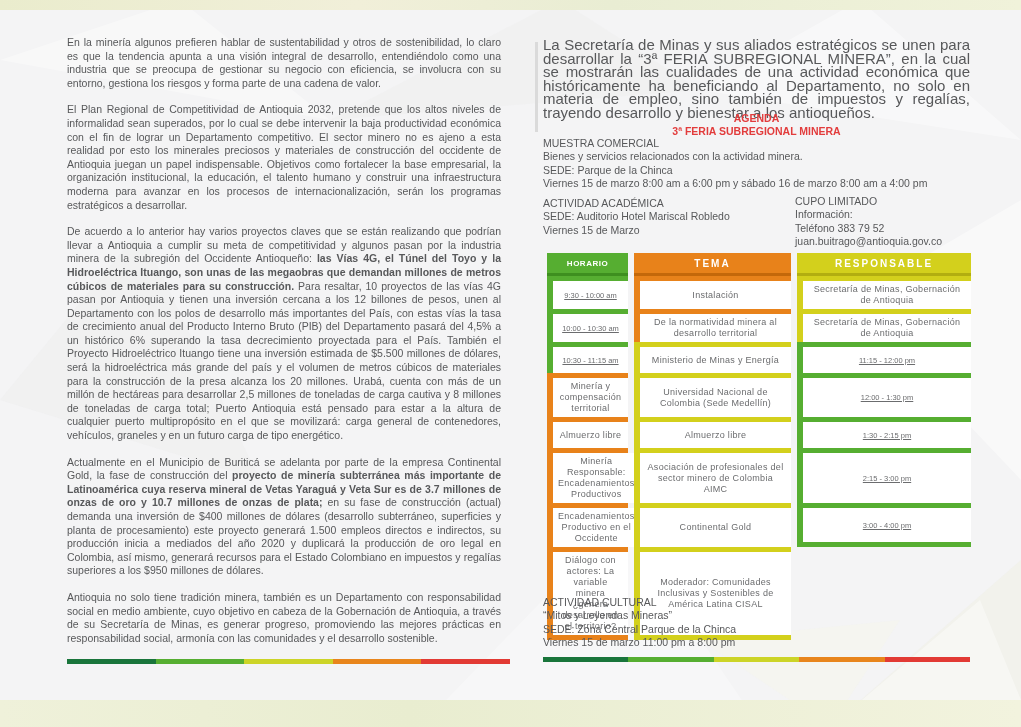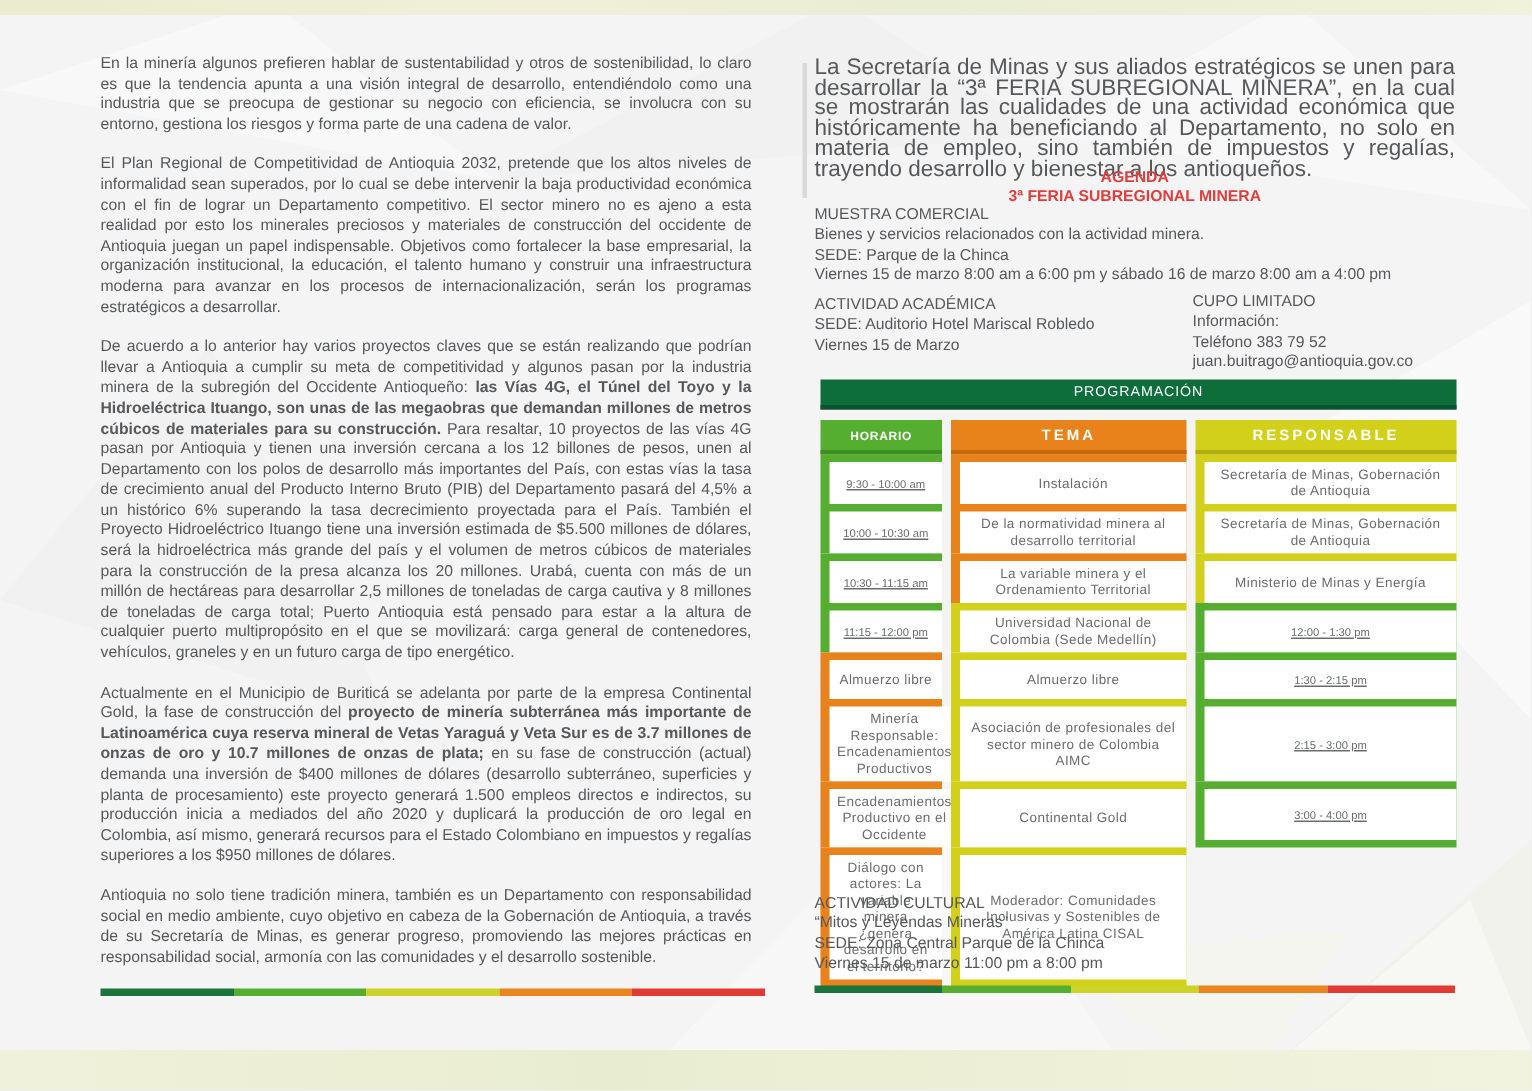--- a/index.html
+++ b/index.html
@@ -103,21 +103,20 @@
     </div>
 
     <div class="infoblock cupo">
       <div>CUPO LIMITADO</div>
       <div>Información:</div>
       <div>Teléfono 383 79 52</div>
       <div>juan.buitrago@antioquia.gov.co</div>
     </div>
 
     <div class="ptable">
-      <div class="prog-title">PROGRAMACIÓN</div>
       <div class="prog-grid">
         <div class="thead th-h">HORARIO</div>
         <div class="thead th-t">TEMA</div>
         <div class="thead th-r">RESPONSABLE</div>
       <div class="tw tw-h">
             <div class="tcell tc-h">9:30 - 10:00 am</div>
           </div>
           <div class="tw tw-t">
             <div class="tcell tc-t">Instalación</div>
           </div>
@@ -129,28 +128,28 @@
           </div>
           <div class="tw tw-t">
             <div class="tcell tc-t">De la normatividad minera al desarrollo territorial</div>
           </div>
           <div class="tw tw-r">
             <div class="tcell tc-r">Secretaría de Minas, Gobernación de Antioquia</div>
           </div>
           <div class="tw tw-h">
             <div class="tcell tc-h">10:30 - 11:15 am</div>
           </div>
-          <div class="tw tw-t">
-            <div class="tcell tc-t">La variable minera y el Ordenamiento Territorial</div>
-          </div>
           <div class="tw tw-r">
             <div class="tcell tc-r">Ministerio de Minas y Energía</div>
           </div>
           <div class="tw tw-h">
             <div class="tcell tc-h">11:15 - 12:00 pm</div>
+          </div>
+          <div class="tw tw-t">
+            <div class="tcell tc-t">Minería y compensación territorial</div>
           </div>
           <div class="tw tw-r">
             <div class="tcell tc-r">Universidad Nacional de Colombia (Sede Medellín)</div>
           </div>
           <div class="tw tw-h">
             <div class="tcell tc-h">12:00 - 1:30 pm</div>
           </div>
           <div class="tw tw-t">
             <div class="tcell tc-t">Almuerzo libre</div>
           </div>

